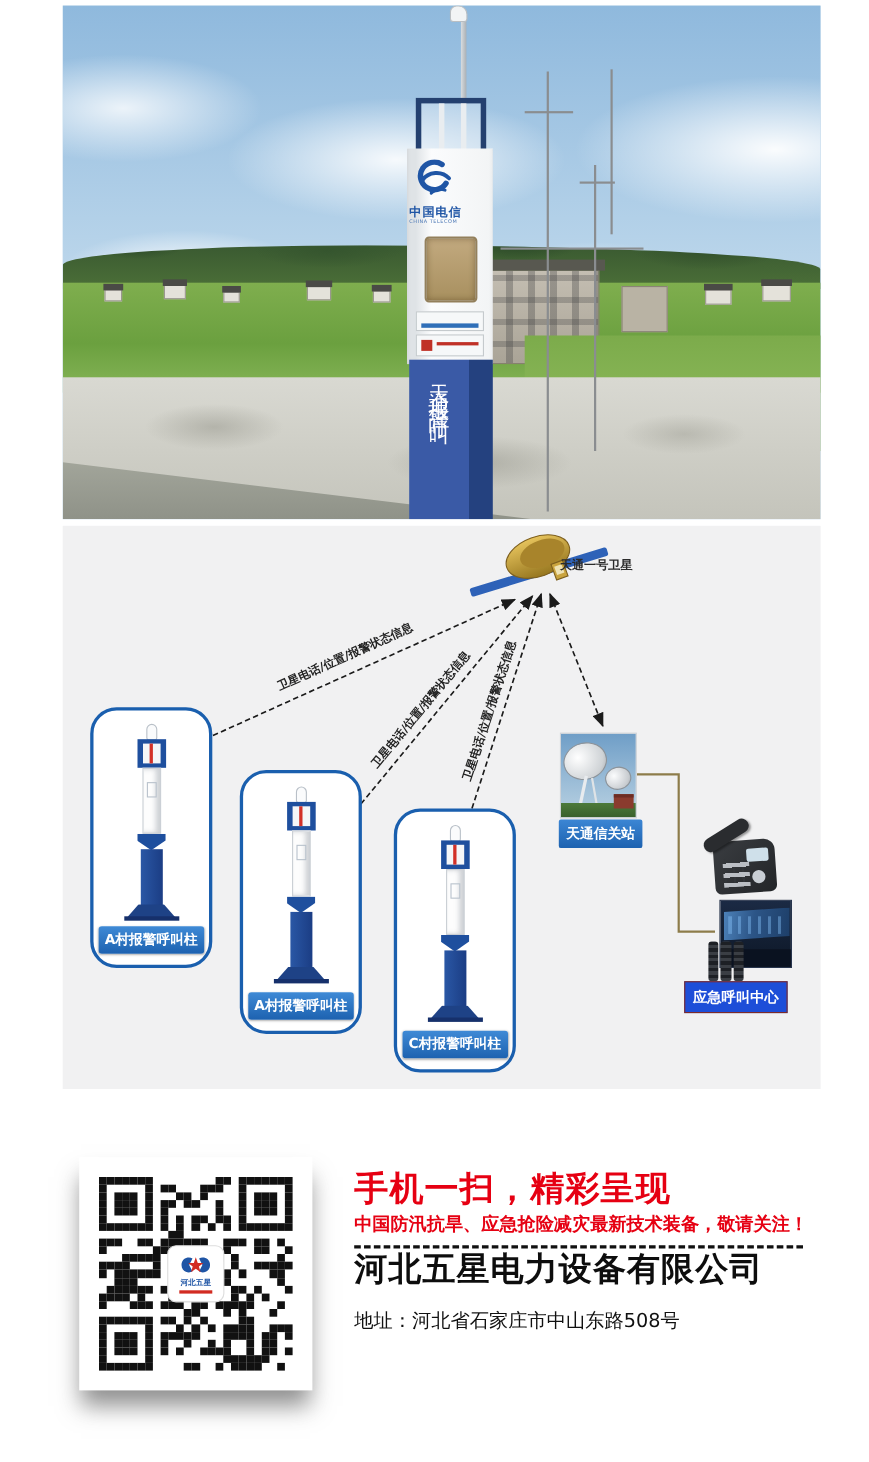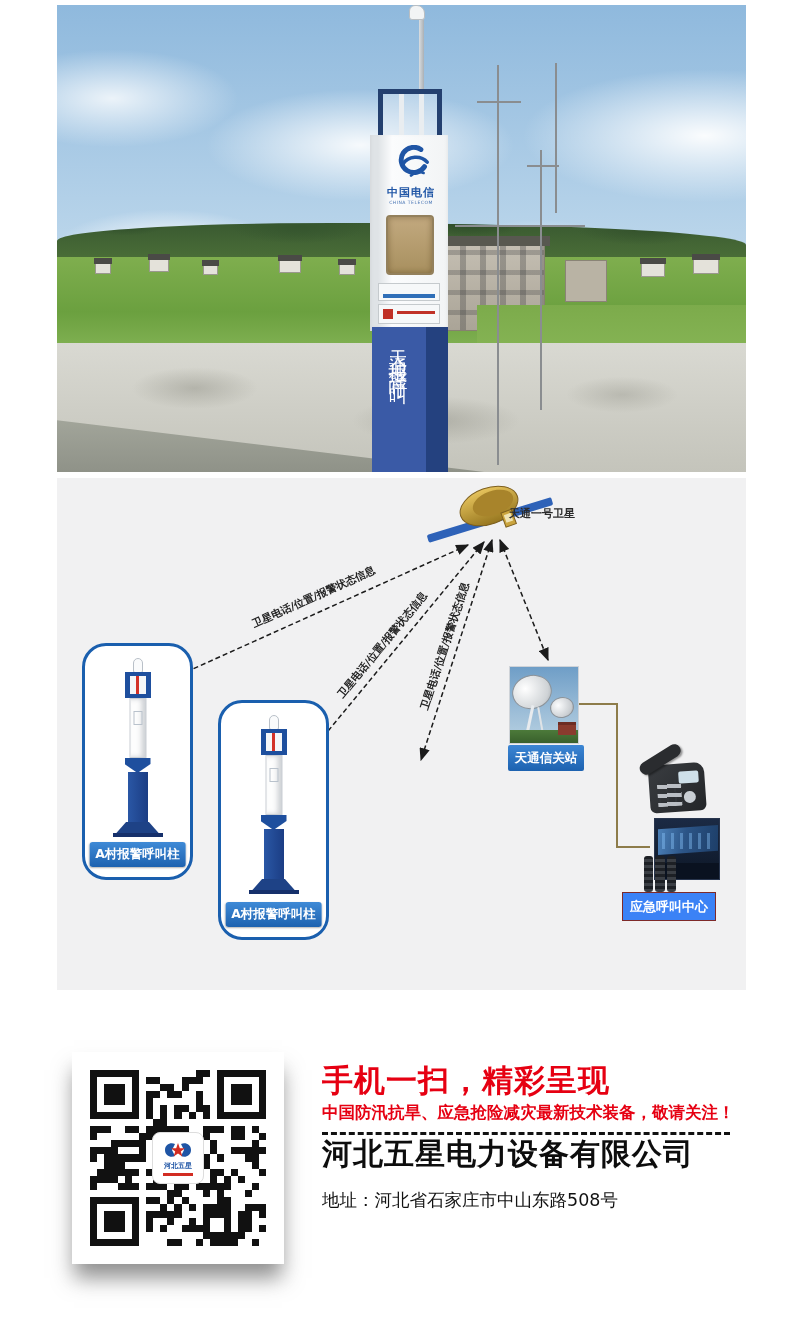--- a/index.html
+++ b/index.html
@@ -50,21 +50,21 @@
   .building-sm { background:#b9b3a4; border:1px solid #8a8476; }
   .ant-line { background:#8a8d90; }
 
   
   .t-mast { left:362px; top:12px; width:5px; height:80px; background:linear-gradient(90deg,#d9dde0,#aab0b5); }
   .t-sensor { left:352px; top:0px; width:16px; height:15px; background:#f2f4f5; border-radius:6px 8px 3px 3px; border:1px solid #b9bec2; }
   .t-cage { left:321px; top:84px; width:64px; height:52px; border:5px solid #24406f; background:rgba(230,238,245,.35); }
   .t-cage i { position:absolute; top:0; width:5px; height:100%; background:#e9edf0; }
   .t-head { left:313px; top:130px; width:78px; height:196px;
     background:linear-gradient(90deg,#dfe3e6 0 8px,#fbfcfd 22px, #f2f4f5 100%); box-shadow:inset 0 -2px 4px rgba(0,0,0,.08); }
-  .t-logo-wrap { left:325px; top:140px; width:58px; text-align:center; }
+  .t-logo-wrap { left:315px; top:140px; width:58px; }
   .t-logo-cn { color:#1f55a5; font-weight:bold; font-size:11px; letter-spacing:1px; }
   .t-logo-en { color:#4a76b5; font-size:4.5px; letter-spacing:.5px; }
   .t-panel { left:329px; top:210px; width:48px; height:60px; border-radius:4px;
     background:linear-gradient(#c0a largely,#a8905f); background:linear-gradient(#c2a97f,#a8905f);
     border:2px solid #93severely; border:2px solid #93805c;
     box-shadow:inset 0 0 6px rgba(60,40,10,.4); }
   .t-sign1 { left:321px; top:278px; width:62px; height:18px; background:#f6f8f9; border:1px solid #c5cacd; }
   .t-sign1 i { position:absolute; left:4px; top:10px; width:52px; height:4px; background:#2f6fb8; }
   .t-sign2 { left:321px; top:299px; width:62px; height:20px; background:#f6f8f9; border:1px solid #c5cacd; }
   .t-sign2 i { position:absolute; left:4px; top:4px; width:10px; height:10px; background:#c03127; }
@@ -133,21 +133,21 @@
 
   .ctrl-room { left:597px; top:340px; width:66px; height:62px; background:linear-gradient(#1b2a44,#0d1726); overflow:hidden; border:1px solid #28354d; }
   .cr-screen { position:absolute; left:3px; top:6px; width:60px; height:30px;
     background:linear-gradient(100deg,#4d82ba 0%, #2c5587 45%, #1d3e68 100%);
     clip-path:polygon(0 14%, 100% 0, 100% 86%, 0 100%); }
   .cr-screen i { position:absolute; left:4px; top:8px; width:52px; height:16px;
     background:repeating-linear-gradient(90deg, rgba(140,200,255,.8) 0 3px, transparent 3px 9px); opacity:.5; }
   .cr-floor { position:absolute; left:0; bottom:0; width:100%; height:16px; background:#0a1220; }
   .servers { left:587px; top:378px; width:32px; height:36px; display:flex; gap:2px; }
   .servers i { flex:1; background:repeating-linear-gradient(0deg,#3a3e44 0 3px,#1d2025 3px 6px); border-radius:3px; }
-  .cc-label { left:565px; top:414px; width:94px; height:29px; background:#3b82f6; border:1px solid #7e2a29;
+  .cc-label { left:565px; top:414px; width:94px; height:29px; background:#1d4ed8; border:1px solid #7e2a29;
     color:#fff; font-size:13px; font-weight:bold; display:flex; align-items:center; justify-content:center; }
 
   
   .qr-card { left:72px; top:1052px; width:212px; height:212px; background:#fff;
     box-shadow:0 16px 20px -2px rgba(70,70,70,.6);text-align:center; }
   .qr-grid { position:absolute; left:18px; top:18px; width:176px; height:176px;
     display:grid; grid-template-columns:repeat(25,1fr); grid-template-rows:repeat(25,1fr); }
   .qr-grid .qd { background:#111; }
   .qr-logo { position:absolute; left:50%; top:50%; transform:translate(-50%,-50%);
     width:52px; height:52px; background:#fff; border-radius:8px; border:1px solid #ddd;
@@ -288,20 +288,37 @@
             <i></i>
           </div>
         <div class="p-band"></div>
           <div class="p-lower"></div>
           <div class="p-foot"></div>
           <div class="p-base"></div>
       </div>
       <div class="plate">A村报警呼叫柱</div>
     </div>
 
+    <div class="abs pillar-card pc-c">
+      <div class="pillar">
+        <div class="p-tip"></div>
+          <div class="p-cap">
+            <i></i>
+            <b></b>
+          </div>
+          <div class="p-shaft">
+            <i></i>
+          </div>
+        <div class="p-band"></div>
+          <div class="p-lower"></div>
+          <div class="p-foot"></div>
+          <div class="p-base"></div>
+      </div>
+      <div class="plate">C村报警呼叫柱</div>
+    </div>
 
     <div class="abs gw-photo">
       <div class="gw-dish1"></div>
         <div class="gw-dish2"></div>
       <div class="gw-strut"></div>
         <div class="gw-strut2"></div>
       <div class="gw-green"></div>
         <div class="gw-hut"></div>
     </div>
     <div class="abs gw-label">天通信关站</div>

